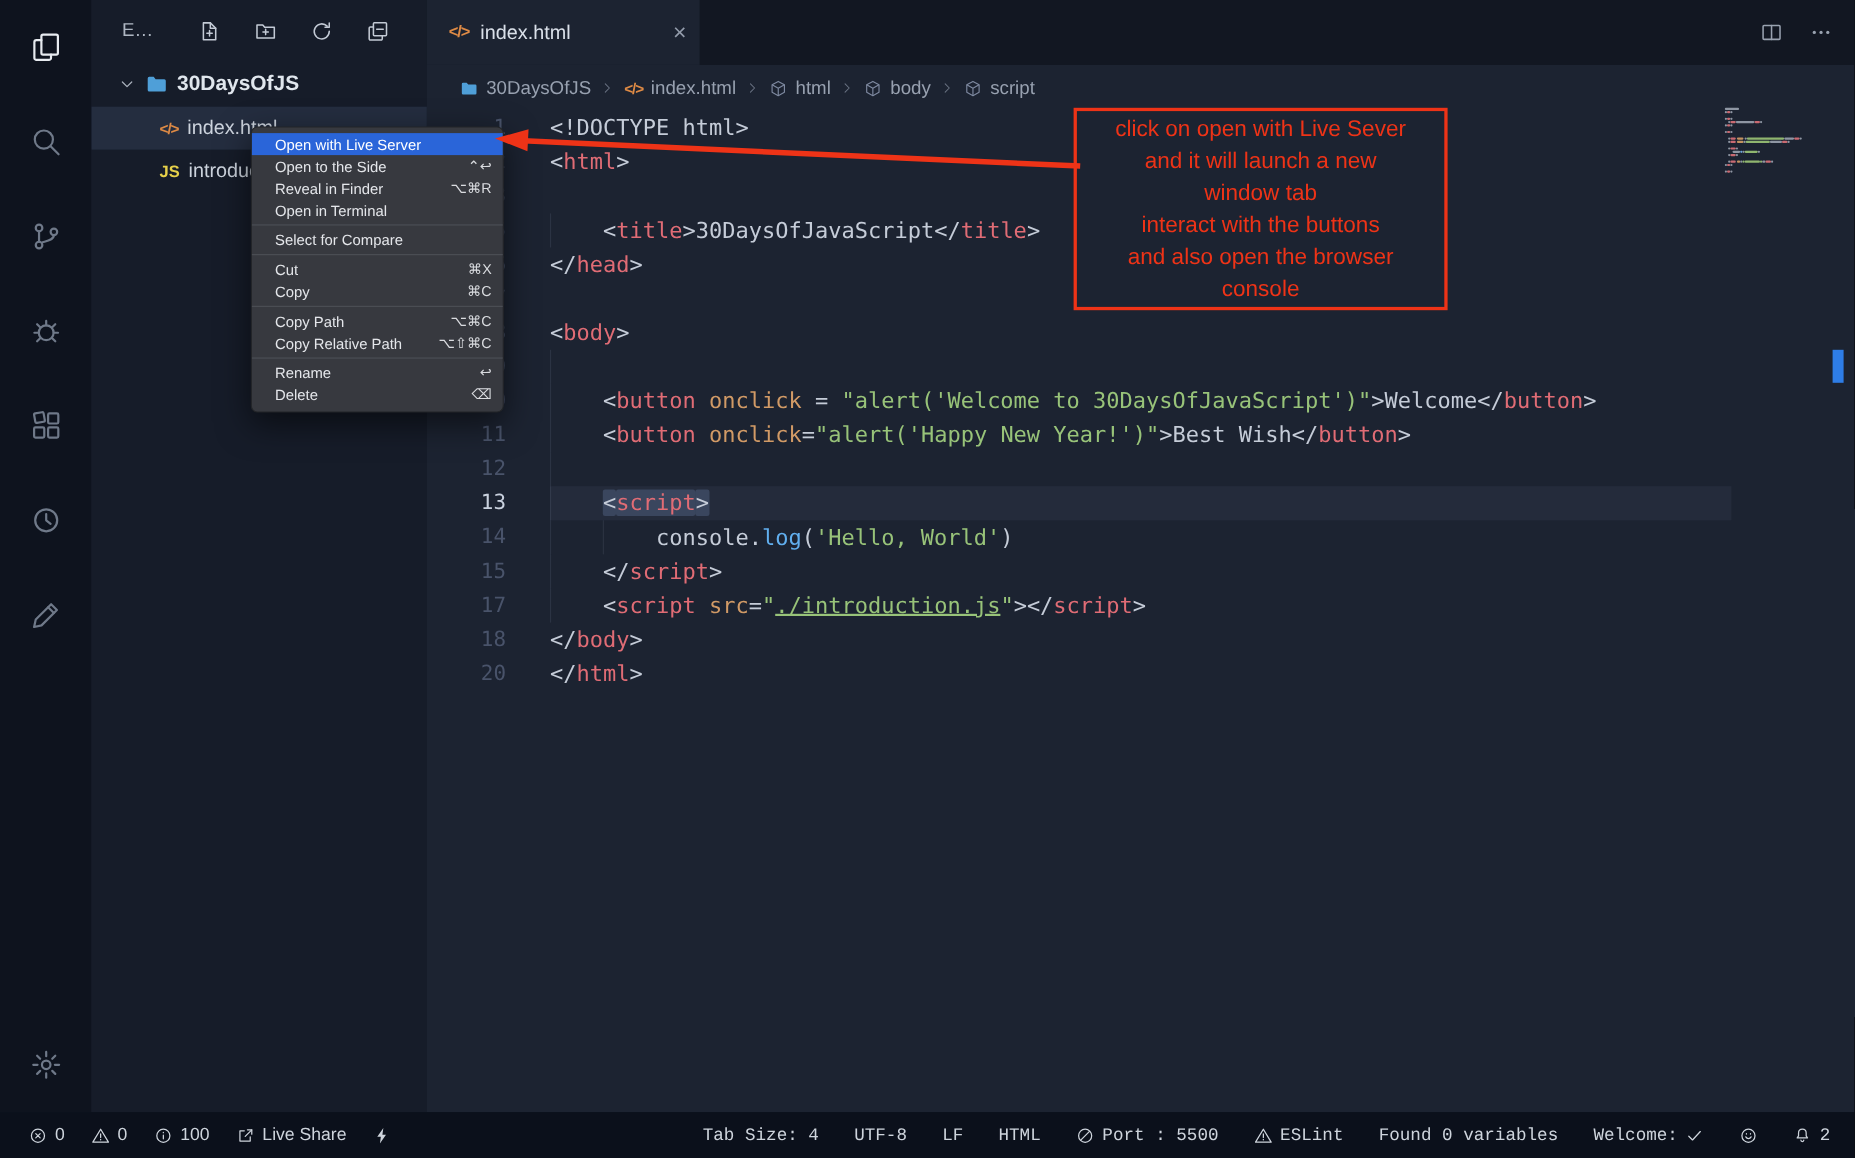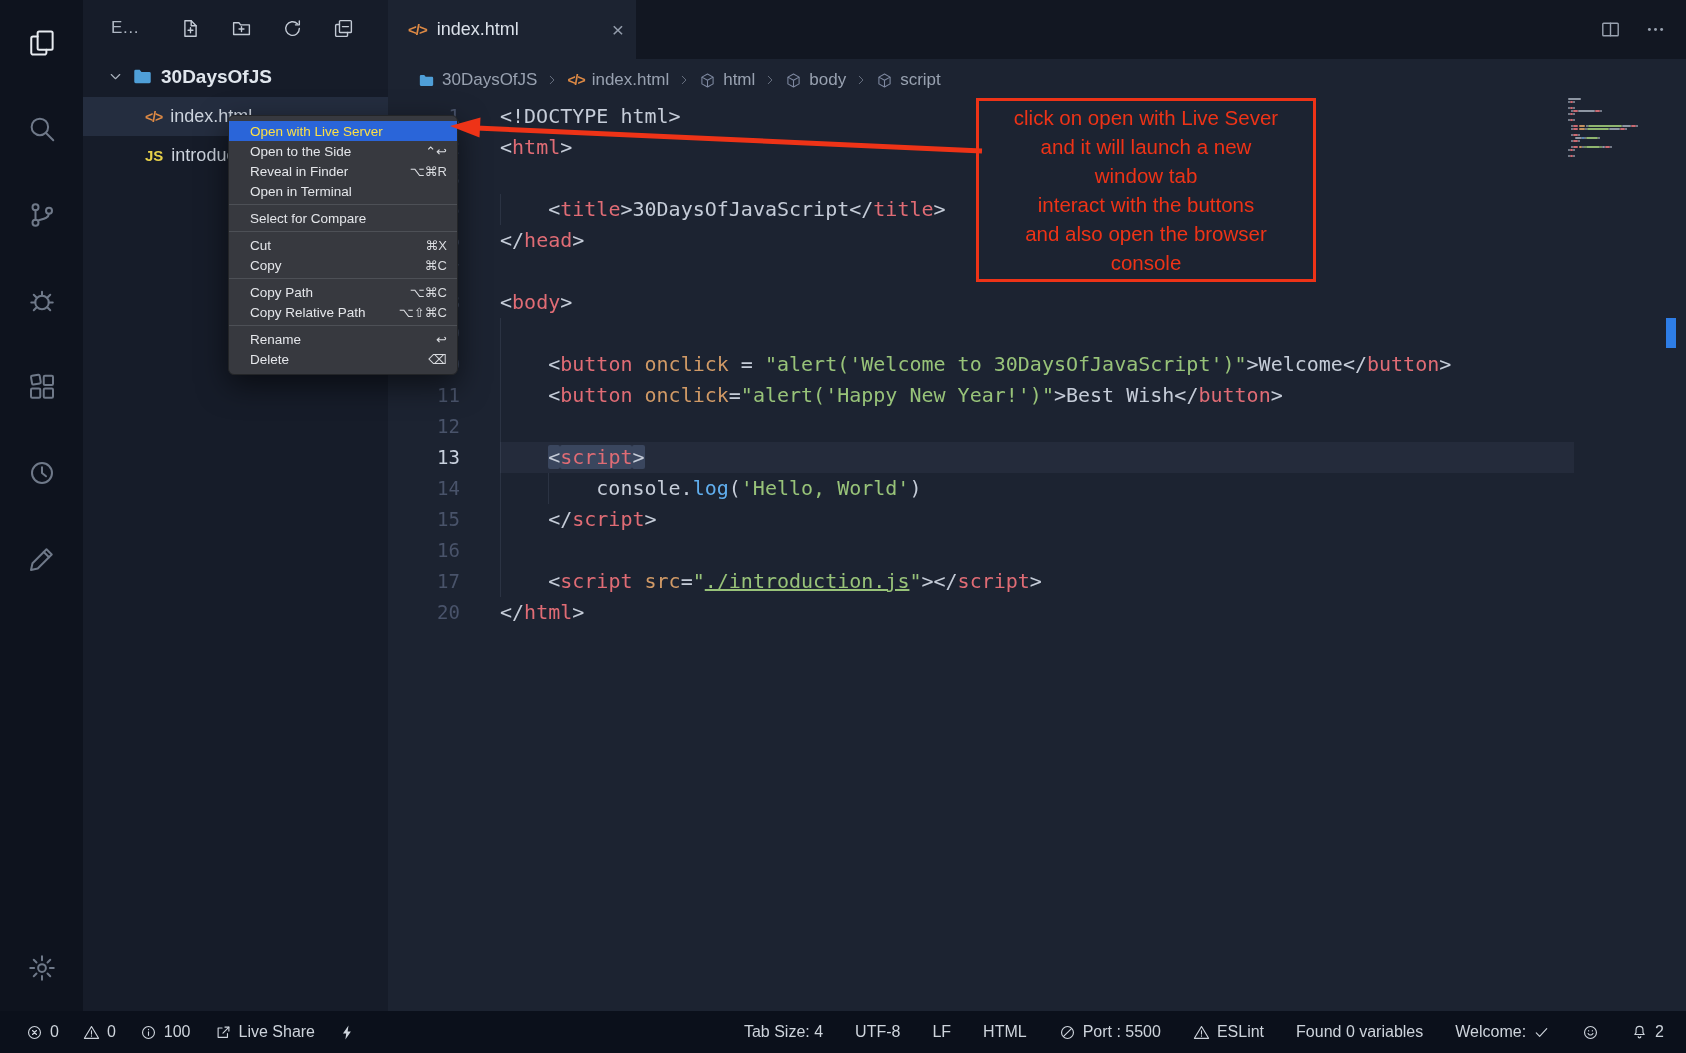--- a/index.html
+++ b/index.html
@@ -80,39 +80,39 @@
   .mm-sp{background:transparent}
   .mm-p{background:#8e96a3}.mm-t{background:#c96a72}.mm-a{background:#c39260}
   .mm-s{background:#8fb56f}.mm-f{background:#6aa6dc}
   .scroll-marker{position:absolute;right:10px;top:318px;width:10px;height:30px;background:#2e7de6;z-index:3;}
 
   
   .context-menu{position:absolute;left:228px;top:115px;width:228px;background:#37393f;
                 border:1px solid #232528;border-radius:6px;box-shadow:0 10px 30px rgba(0,0,0,.55);
                 padding:5px 0;z-index:40;font-size:13.5px;color:#e4e6ea;}
   .menu-item{height:20px;display:flex;align-items:center;padding:0 10px 0 21px;cursor:pointer;}
-  .menu-item.highlight{background:var(--menu-highlight);color:#fde047;}
+  .menu-item.highlight{background:var(--menu-highlight);color:#ffffff;}
   .menu-shortcut{margin-left:auto;color:#d9dbdf;font-size:13px;}
   .menu-sep{height:1px;background:#4d5056;margin:3px 0;}
 
   
   .annotation{position:absolute;left:976px;top:98px;width:326px;z-index:30;
               border:3px solid var(--annotation-red);color:var(--annotation-red);
               font-size:20.5px;line-height:29px;text-align:center;white-space:pre-line;
               padding:2px 4px;font-weight:500;}
   .arrow-svg{position:absolute;left:0;top:0;z-index:50;pointer-events:none;}
   .arrow-svg line{stroke:var(--annotation-red);}
   .arrow-svg polygon{fill:var(--annotation-red);}
 
   
   .status-bar{position:absolute;left:0;right:0;bottom:0;height:42px;background:#0b101b;
               display:flex;align-items:center;padding:0 22px 0 26px;font-size:16px;
               color:#ced4dc;z-index:20;}
   .sb-group{display:flex;align-items:center;gap:24px;}
-  .sb-right{margin-left:auto;gap:32px;}
+  .sb-right{margin-left:auto;gap:32px;font-family:Liberation Mono, monospace;}
   .sb-item{display:flex;align-items:center;gap:7px;cursor:pointer;white-space:nowrap;}
   .sb-item svg{width:17px;height:17px;}
 </style>
 </head>
 <body>
 
 <div id="app">
 
   <div class="activity-bar">
     <div class="ab-top">
@@ -382,26 +382,26 @@
         </div>
         <div class="code-line">
           <span class="ln">14</span>
           <span class="lt"><span class="guide" style="left: 0ch;"></span><span class="guide" style="left: 4ch;"></span><span class="tk p">        console.</span><span class="tk f">log</span><span class="tk p">(</span><span class="tk s">'Hello, World'</span><span class="tk p">)</span></span>
         </div>
         <div class="code-line">
           <span class="ln">15</span>
           <span class="lt"><span class="guide" style="left: 0ch;"></span><span class="tk p">    &lt;/</span><span class="tk t">script</span><span class="tk p">&gt;</span></span>
         </div>
         <div class="code-line">
-          <span class="ln">16</span>
-          <span class="lt"><span class="guide" style="left: 0ch;"></span></span>
-        </div>
-        <div class="code-line">
           <span class="ln">17</span>
           <span class="lt"><span class="guide" style="left: 0ch;"></span><span class="tk p">    &lt;</span><span class="tk t">script</span><span class="tk p"> </span><span class="tk a">src</span><span class="tk p">=</span><span class="tk s">"</span><span class="tk s u">./introduction.js</span><span class="tk s">"</span><span class="tk p">&gt;&lt;/</span><span class="tk t">script</span><span class="tk p">&gt;</span></span>
+        </div>
+        <div class="code-line">
+          <span class="ln">18</span>
+          <span class="lt"><span class="tk p">&lt;/</span><span class="tk t">body</span><span class="tk p">&gt;</span></span>
         </div>
         <div class="code-line">
           <span class="ln">20</span>
           <span class="lt"><span class="tk p">&lt;/</span><span class="tk t">html</span><span class="tk p">&gt;</span></span>
         </div>
       </div>
     <div class="minimap">
         <div class="mm-line">
           <span class="mm-seg mm-p" style="width: 12.75px;"></span>
         </div>

